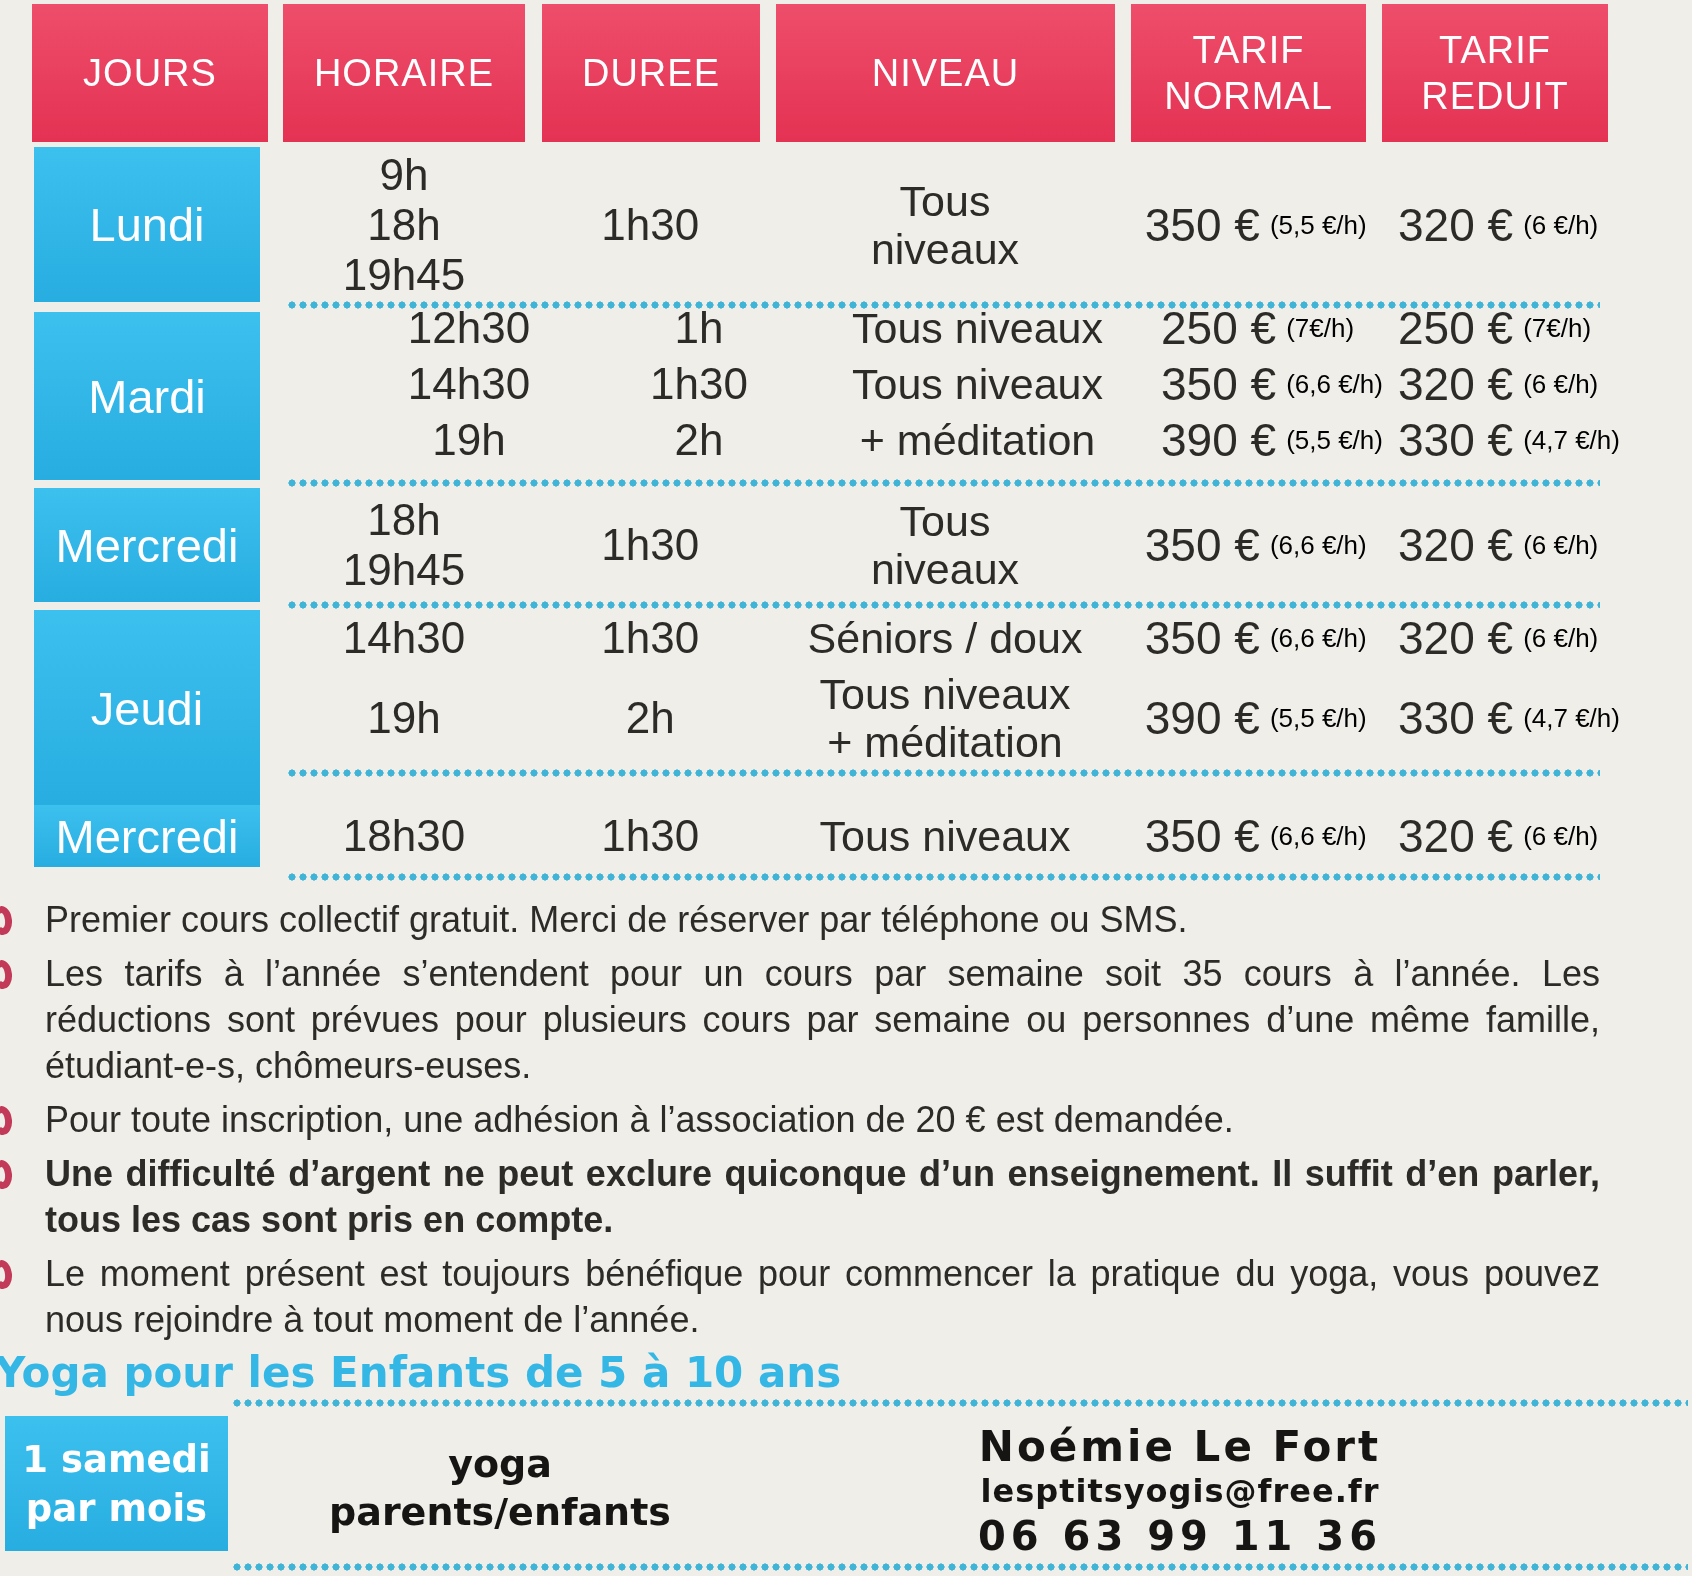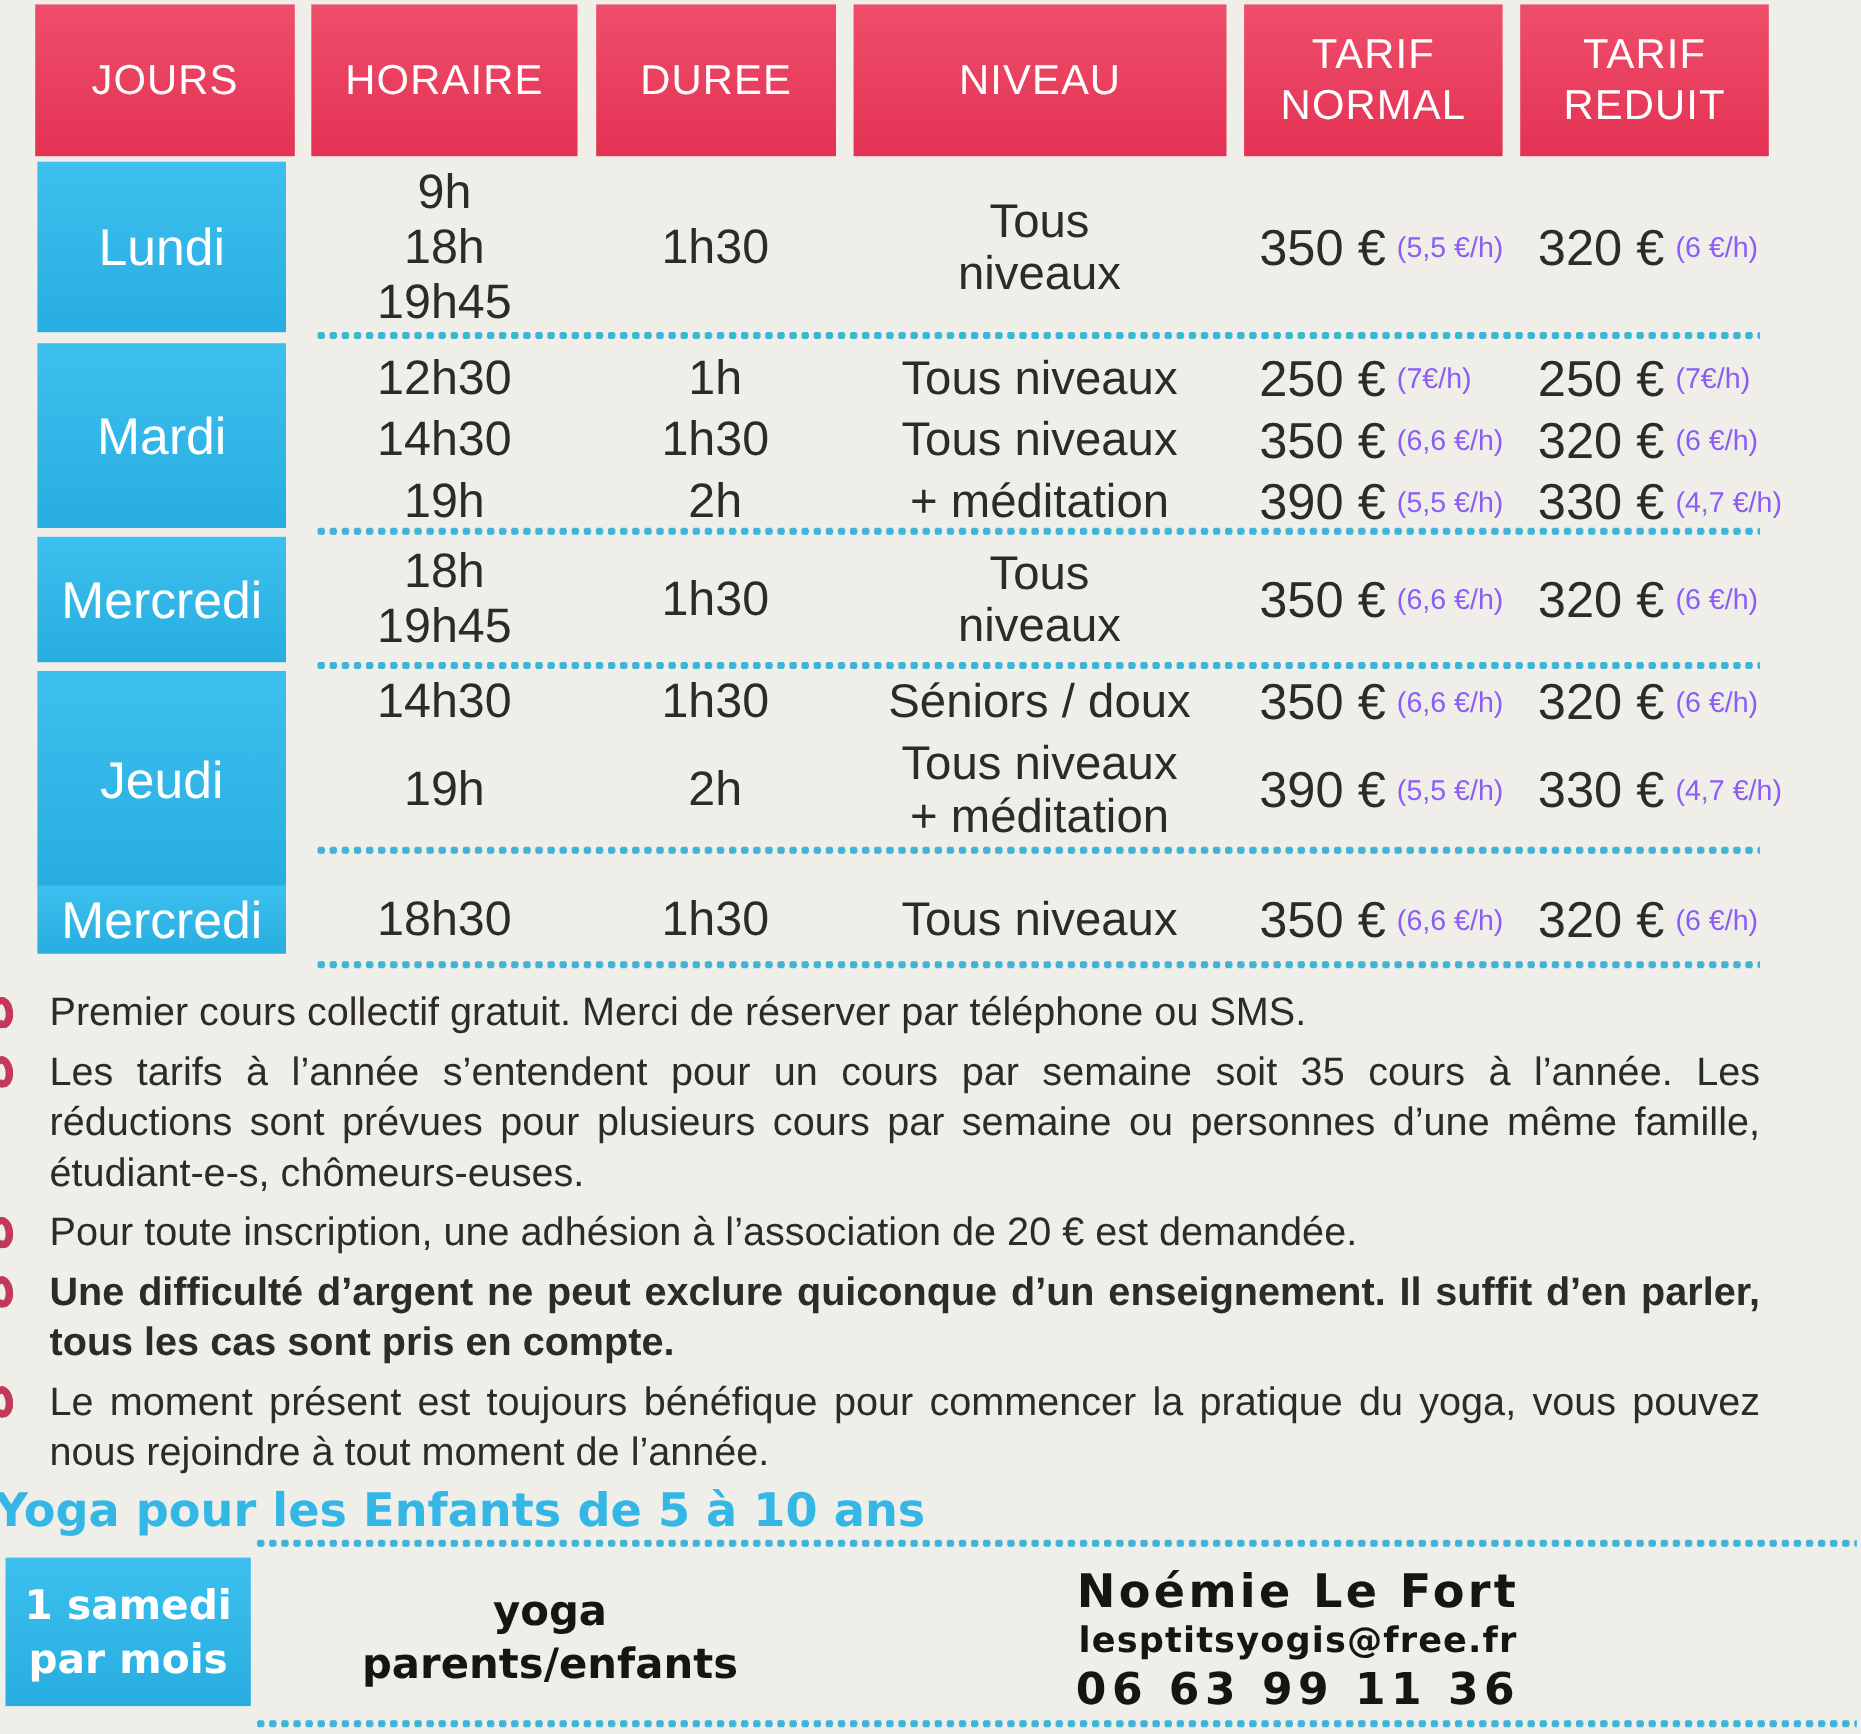--- a/index.html
+++ b/index.html
@@ -40,38 +40,38 @@
   .day-mercredi{top:488px;height:114px;}
   .day-jeudi{top:610px;height:197px;}
   .day-vendredi{top:805px;height:62px;}
 
   
   .rowc{
     position:absolute;left:283px;width:1325px;
     display:flex;flex-direction:column;justify-content:space-evenly;
   }
   .rowc-lundi{top:147px;height:155px;}
-  .rowc-mardi{top:316px;height:168px;}
+  .rowc-mardi{top:300px;height:168px;align-items:flex-end;}
   .rowc-mercredi{top:488px;height:114px;}
   .rowc-jeudi{top:610px;height:160px;}
   .rowc-vendredi{top:805px;height:62px;}
   .subrow{display:flex;justify-content:space-between;align-items:center;flex:1;}
   .rowc-jeudi .subrow-1{flex:0 0 56px;}
   .rowc-jeudi .subrow-2{flex:1;}
   .cell{
     display:flex;align-items:center;justify-content:center;
     text-align:center;font-size:44px;line-height:50px;white-space:pre-line;
   }
   .c-h{width:242px;}
   .c-d{width:218px;}
   .c-n{width:339px;font-size:43px;line-height:48px;}
   .c-tn{width:235px;justify-content:flex-start;padding-left:14px;box-sizing:border-box;white-space:nowrap;}
   .c-tr{width:226px;justify-content:flex-start;padding-left:16px;box-sizing:border-box;white-space:nowrap;}
   .price{font-size:46px;}
-  .rate{font-size:26px;margin-left:10px;color:#8b5cf6;}
+  .rate{font-size:26px;margin-left:10px;color:#000000;}
 
   
   .dots{
     position:absolute;height:10px;
     background-image:radial-gradient(circle 3.6px at 5px 5px,#3fb4d6 97%,rgba(0,0,0,0));
     background-size:11px 10px;background-repeat:repeat-x;
   }
   .sep{left:287px;width:1313px;}
   .sep-1{top:300px;} .sep-2{top:478px;} .sep-3{top:600px;}
   .sep-4{top:768px;} .sep-5{top:872px;}

